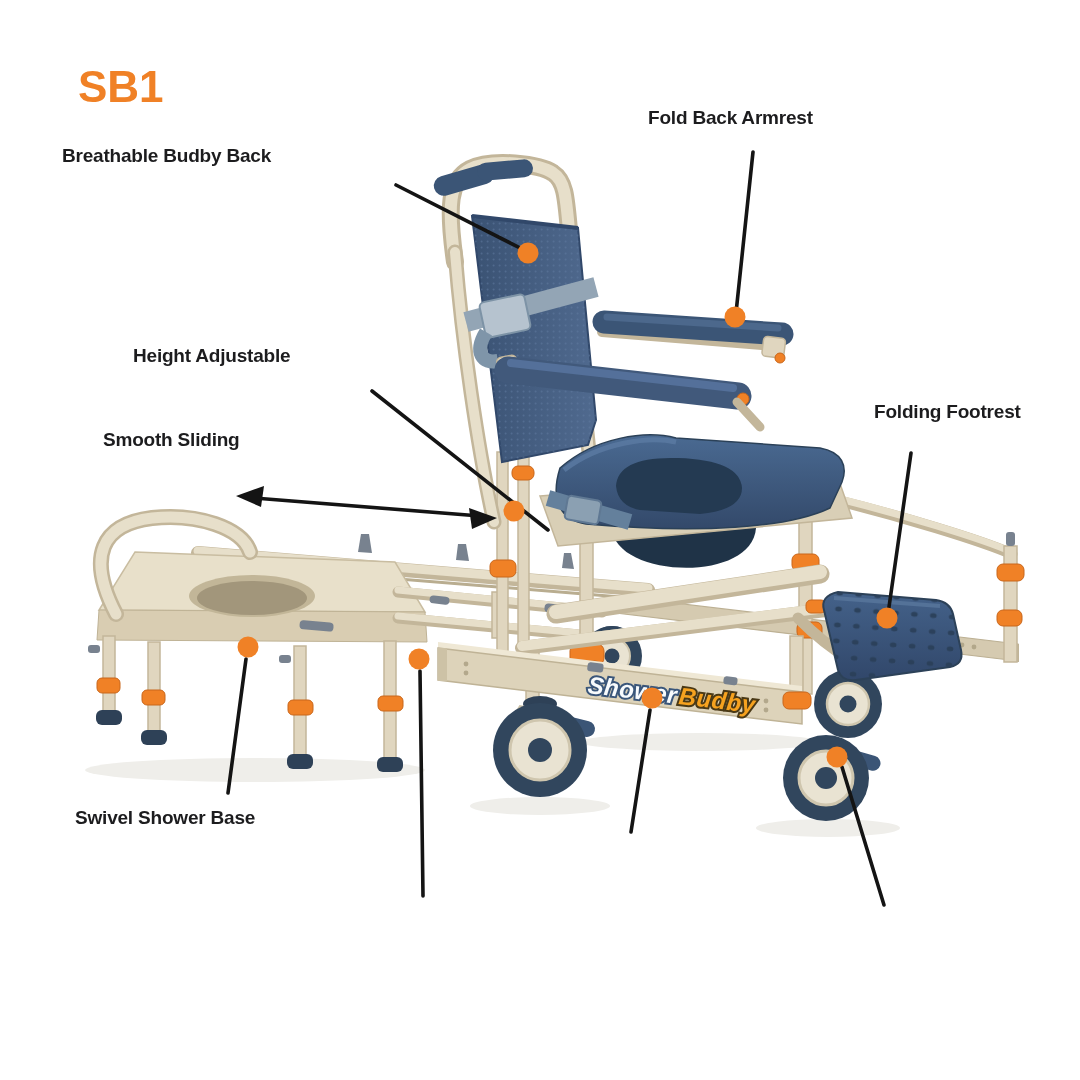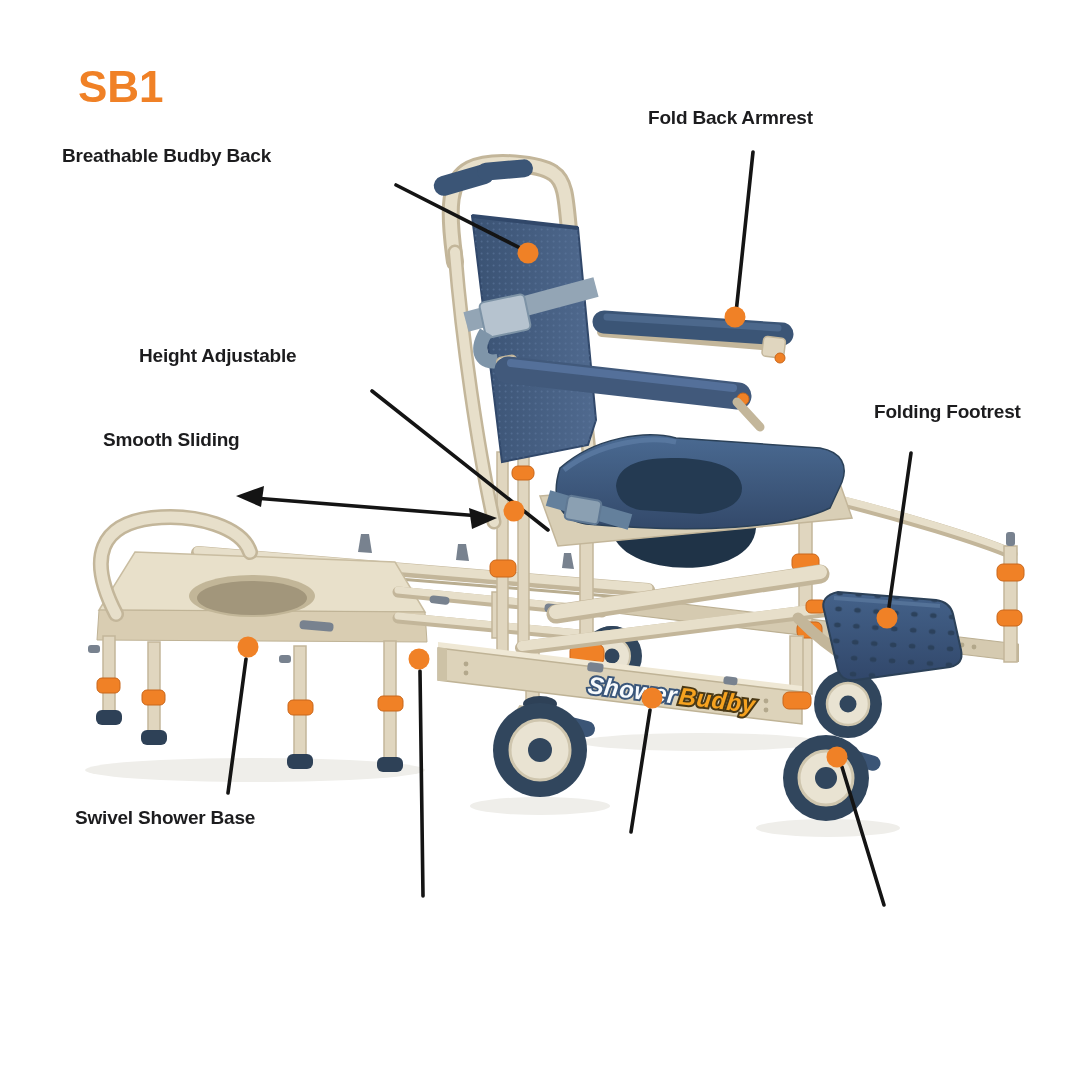--- a/index.html
+++ b/index.html
@@ -282,18 +282,18 @@
     <circle class="dotA" cx="248" cy="647" r="10.5"></circle>
     <circle class="dotA" cx="419" cy="659" r="10.5"></circle>
     <circle class="dotA" cx="652" cy="698" r="10.5"></circle>
     <circle class="dotA" cx="837" cy="757" r="10.5"></circle>
   </g>
 </svg>
 
 <div id="title">SB1</div>
 <div class="label" style="left:62px;top:146px">Breathable Budby Back</div>
 <div class="label" style="left:648px;top:108px">Fold Back Armrest</div>
-<div class="label" style="left:139px;top:346px">Height Adjustable</div>
+<div class="label" style="left:133px;top:346px">Height Adjustable</div>
 <div class="label" style="left:103px;top:430px">Smooth Sliding</div>
 <div class="label wrap" style="left:874px;top:378px;width:150px">Folding Footrest</div>
 <div class="label" style="left:75px;top:808px">Swivel Shower Base</div>
 
 </div>
 
 </body></html>

